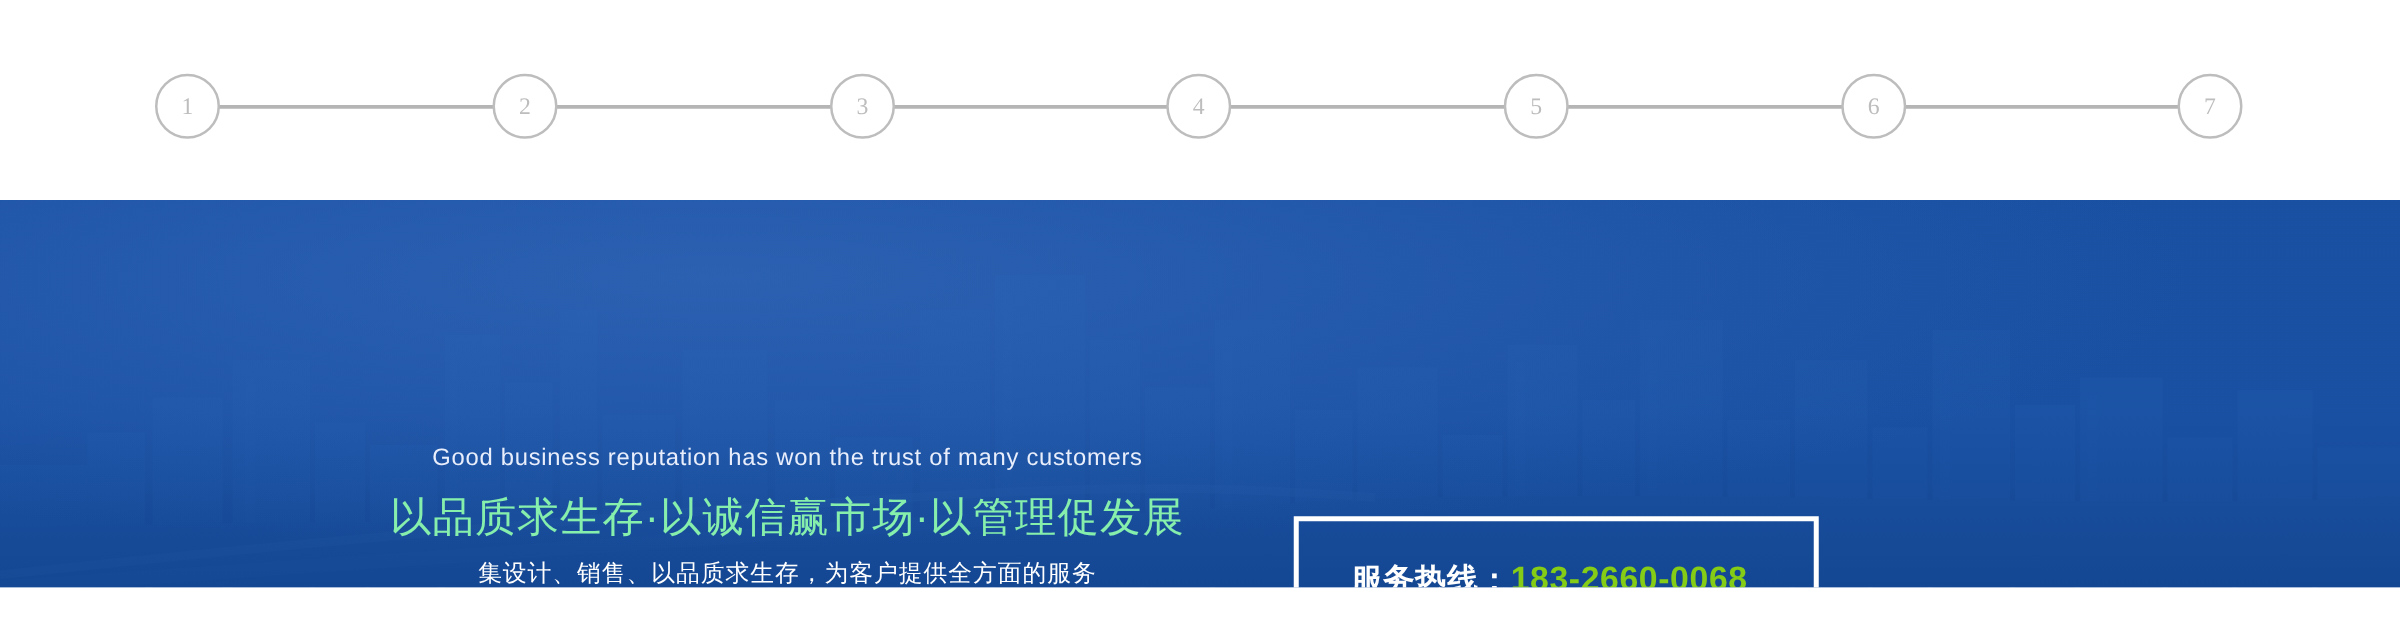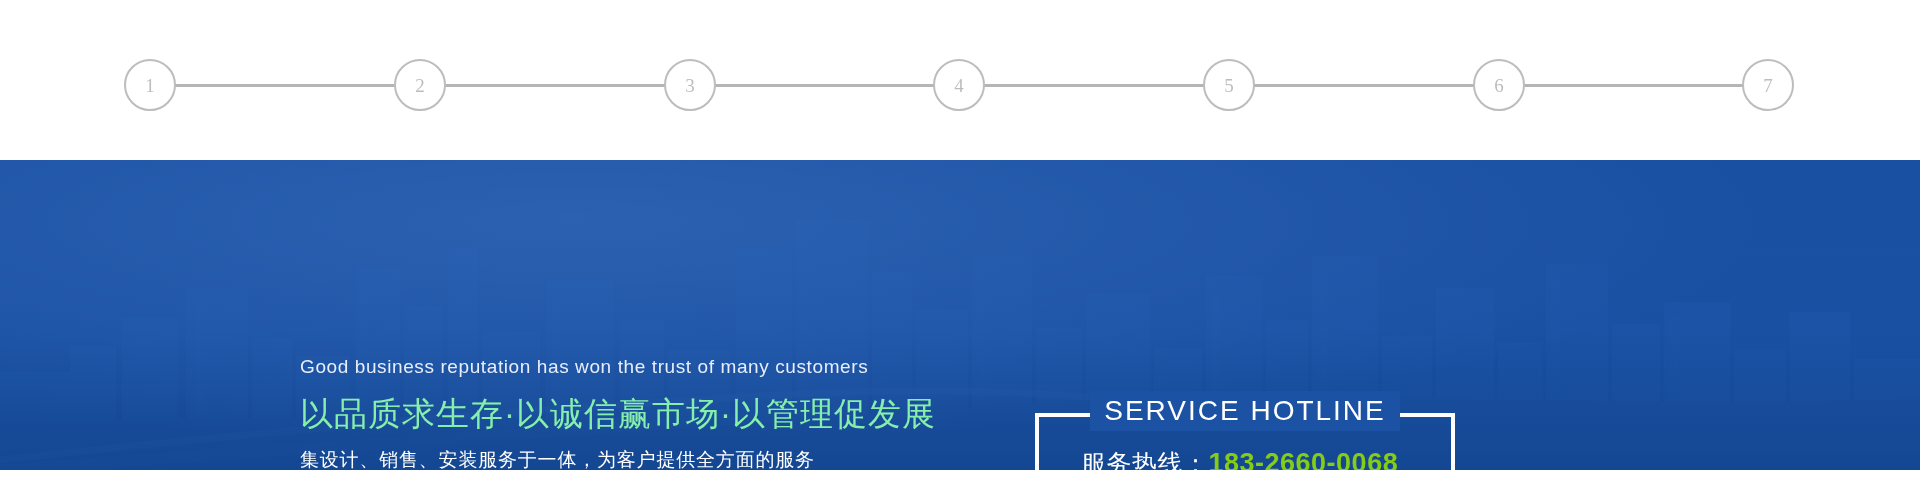--- a/index.html
+++ b/index.html
@@ -45,21 +45,21 @@
     opacity:0.86;
   }
   .banner-sheen {
     position:absolute; left:0; top:0; width:1920px; height:310px;
     background:radial-gradient(ellipse at 30% 20%, rgba(58,110,190,.55) 0%, rgba(27,82,164,0) 62%);
   }
 
   
   .slogan {
     position:absolute; left:300px; top:195px; width:660px;
-    color:#ffffff;
+    text-align:center; color:#ffffff;
   }
   .slogan-en {
     font-size:19px; letter-spacing:.6px; line-height:1.3;
     color:#e8eefb; white-space:nowrap;
   }
   .slogan-main {
     margin-top:13px;
     font-size:33px; letter-spacing:1px; line-height:1.25;
     color:#86efac; white-space:nowrap;
   }
@@ -86,21 +86,21 @@
     padding:0 14px;
     color:#ffffff; font-size:28px; letter-spacing:2px; line-height:40px;
     white-space:nowrap;
   }
   .hotline-rows {
     position:absolute; left:0; top:34px; width:420px;
     padding-left:46px;
   }
   .hot-row { display:flex; align-items:baseline; white-space:nowrap; }
   .hot-label {
-    color:#ffffff; font-size:25px; font-weight:normal; letter-spacing:.5px;
+    color:#ffffff; font-size:25px; font-weight:bold; letter-spacing:.5px;
   }
   .hot-num {
     color:#84cc16; font-size:27px; font-weight:bold; letter-spacing:.5px;
   }
 
   
   .bottom-strip {
     position:absolute; left:0; top:470px; width:1920px; height:30px;
     background:#ffffff;
   }
@@ -190,29 +190,26 @@
       <path d="M0 300 C 330 264, 560 248, 760 236 C 900 228, 1000 230, 1100 238" stroke="#3b79c8" stroke-width="7" fill="none" opacity="0.5"></path>
       <path d="M0 310 C 360 286, 620 268, 840 252" stroke="#2f6cc0" stroke-width="11" fill="none" opacity="0.4"></path>
     </svg>
 
     <div class="banner-tint"></div>
     <div class="banner-sheen"></div>
 
     <div class="slogan">
       <div class="slogan-en">Good business reputation has won the trust of many customers</div>
       <div class="slogan-main">以品质求生存·以诚信赢市场·以管理促发展</div>
-      <div class="slogan-sub">集设计、销售、安装服务于一体，为客户提供全方面的服务</div>
+      <div class="slogan-sub">集设计、销售、以品质求生存，为客户提供全方面的服务</div>
     </div>
 
     <div class="hotline">
       <div class="hotline-frame"></div>
 
-      <div class="hotline-title-wrap">
-        <div class="hotline-title">SERVICE  HOTLINE</div>
-      </div>
 
       <div class="hotline-rows">
         <div class="hot-row">
           <span class="hot-label">服务热线：</span>
           <span class="hot-num">183-2660-0068</span>
         </div>
 
       </div>
     </div>
 

